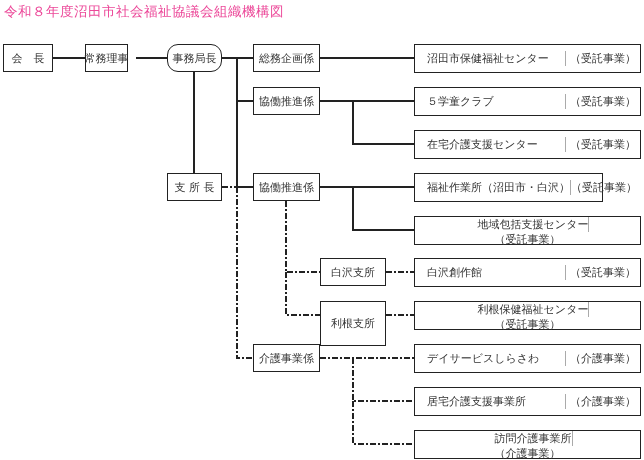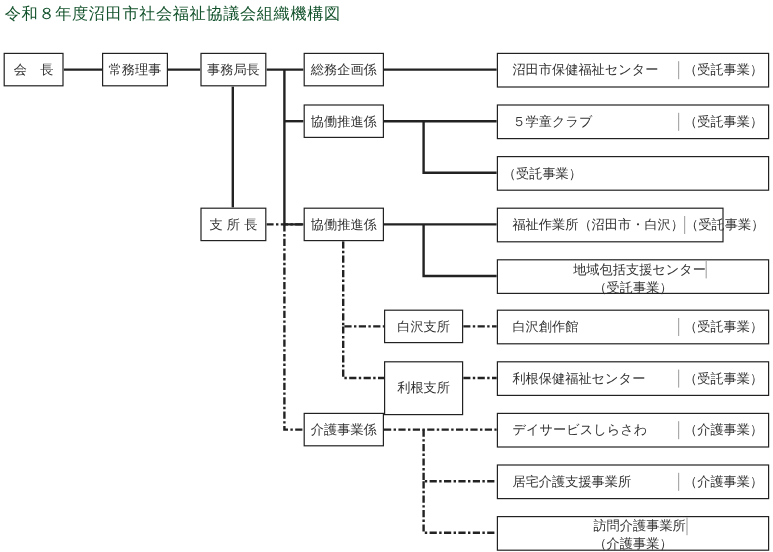--- a/index.html
+++ b/index.html
@@ -1,18 +1,18 @@
 <!DOCTYPE html>
 <html><head>
 <meta charset="utf-8">
 <style>
   html, body { margin:0; padding:0; background:#ffffff; }
   body { width:644px; height:460px; position:relative; overflow:hidden;
          font-family:"DejaVu Sans", sans-serif; color:#222; }
-  .title { position:absolute; left:4px; top:3px; font-size:13.5px; letter-spacing:0.5px; color:#14532d; }
+  .title { position:absolute; left:4px; top:3px; font-size:13.5px; letter-spacing:0.5px; color:#ec4899; }
   .box { position:absolute; box-sizing:border-box; border:1.6px solid #222; background:#fff;
          display:flex; align-items:center; justify-content:center; font-size:11px; color:#333; white-space:nowrap; }
   .wide { position:absolute; box-sizing:border-box; border:1.6px solid #222; background:#fff;
           display:flex; align-items:center; font-size:11px; color:#333; white-space:nowrap; }
   .wide .name { flex:1; display:flex; align-items:center; padding-left:12px; border-right:1.5px solid #aaa; }
   .wide .kind { width:74px; display:flex; align-items:center; justify-content:center; }
   svg.lines { position:absolute; left:0; top:0; }
 </style>
 </head>
 <body>
@@ -41,55 +41,56 @@
     <polyline points="286,272 286,315 320,315"></polyline>
     <line x1="386" y1="272" x2="414" y2="272"></line>
     <line x1="386" y1="315" x2="414" y2="315"></line>
     <line x1="320" y1="358" x2="414" y2="358"></line>
     <polyline points="353,358 353,401 414,401"></polyline>
     <polyline points="353,401 353,444 414,444"></polyline>
   </g>
 </svg>
 
 <div class="box" style="left:3px;top:44px;width:50px;height:28px;">会　長</div>
-<div class="box" style="left:85px;top:44px;width:55px;height:28px;">常務理事</div>
-<div class="box" style="left:167px;top:44px;width:55px;height:28px;">事務局長</div>
+<div class="box" style="left:85px;top:44px;width:43px;height:28px;">常務理事</div>
+<div class="box" style="left:167px;top:44px;width:55px;height:28px;border-radius:11px;">事務局長</div>
 <div class="box" style="left:167px;top:173px;width:55px;height:28px;">支 所 長</div>
 
 <div class="box" style="left:253px;top:44px;width:67px;height:28px;">総務企画係</div>
 <div class="box" style="left:253px;top:87px;width:67px;height:28px;">協働推進係</div>
 <div class="box" style="left:253px;top:173px;width:67px;height:28px;">協働推進係</div>
 <div class="box" style="left:320px;top:258px;width:66px;height:28px;">白沢支所</div>
 <div class="box" style="left:320px;top:301px;width:66px;height:45px;">利根支所</div>
 <div class="box" style="left:253px;top:344px;width:67px;height:28px;">介護事業係</div>
 
 <div class="wide" style="left:414px;top:44px;width:227px;height:29px;">
   <span class="name">沼田市保健福祉センター</span>
   <span class="kind">（受託事業）</span>
 </div>
 <div class="wide" style="left:414px;top:87px;width:227px;height:29px;">
   <span class="name">５学童クラブ</span>
   <span class="kind">（受託事業）</span>
 </div>
 <div class="wide" style="left:414px;top:130px;width:227px;height:29px;">
+  <span class="name">在宅介護支援センター</span>
   <span class="kind">（受託事業）</span>
 </div>
 <div class="wide" style="left:414px;top:173px;width:189px;height:29px;">
   <span class="name">福祉作業所（沼田市・白沢）</span>
   <span class="kind">（受託事業）</span>
 </div>
 <div class="wide" style="left:414px;top:216px;width:227px;height:29px;flex-direction:column;">
   <span class="name">地域包括支援センター</span>
   <span class="kind">（受託事業）</span>
 </div>
 <div class="wide" style="left:414px;top:258px;width:227px;height:29px;">
   <span class="name">白沢創作館</span>
   <span class="kind">（受託事業）</span>
 </div>
-<div class="wide" style="left:414px;top:301px;width:227px;height:29px;">
+<div class="wide" style="left:414px;top:301px;width:227px;height:29px;flex-direction:column;">
   <span class="name">利根保健福祉センター</span>
   <span class="kind">（受託事業）</span>
 </div>
 <div class="wide" style="left:414px;top:344px;width:227px;height:29px;">
   <span class="name">デイサービスしらさわ</span>
   <span class="kind">（介護事業）</span>
 </div>
 <div class="wide" style="left:414px;top:387px;width:227px;height:29px;">
   <span class="name">居宅介護支援事業所</span>
   <span class="kind">（介護事業）</span>

